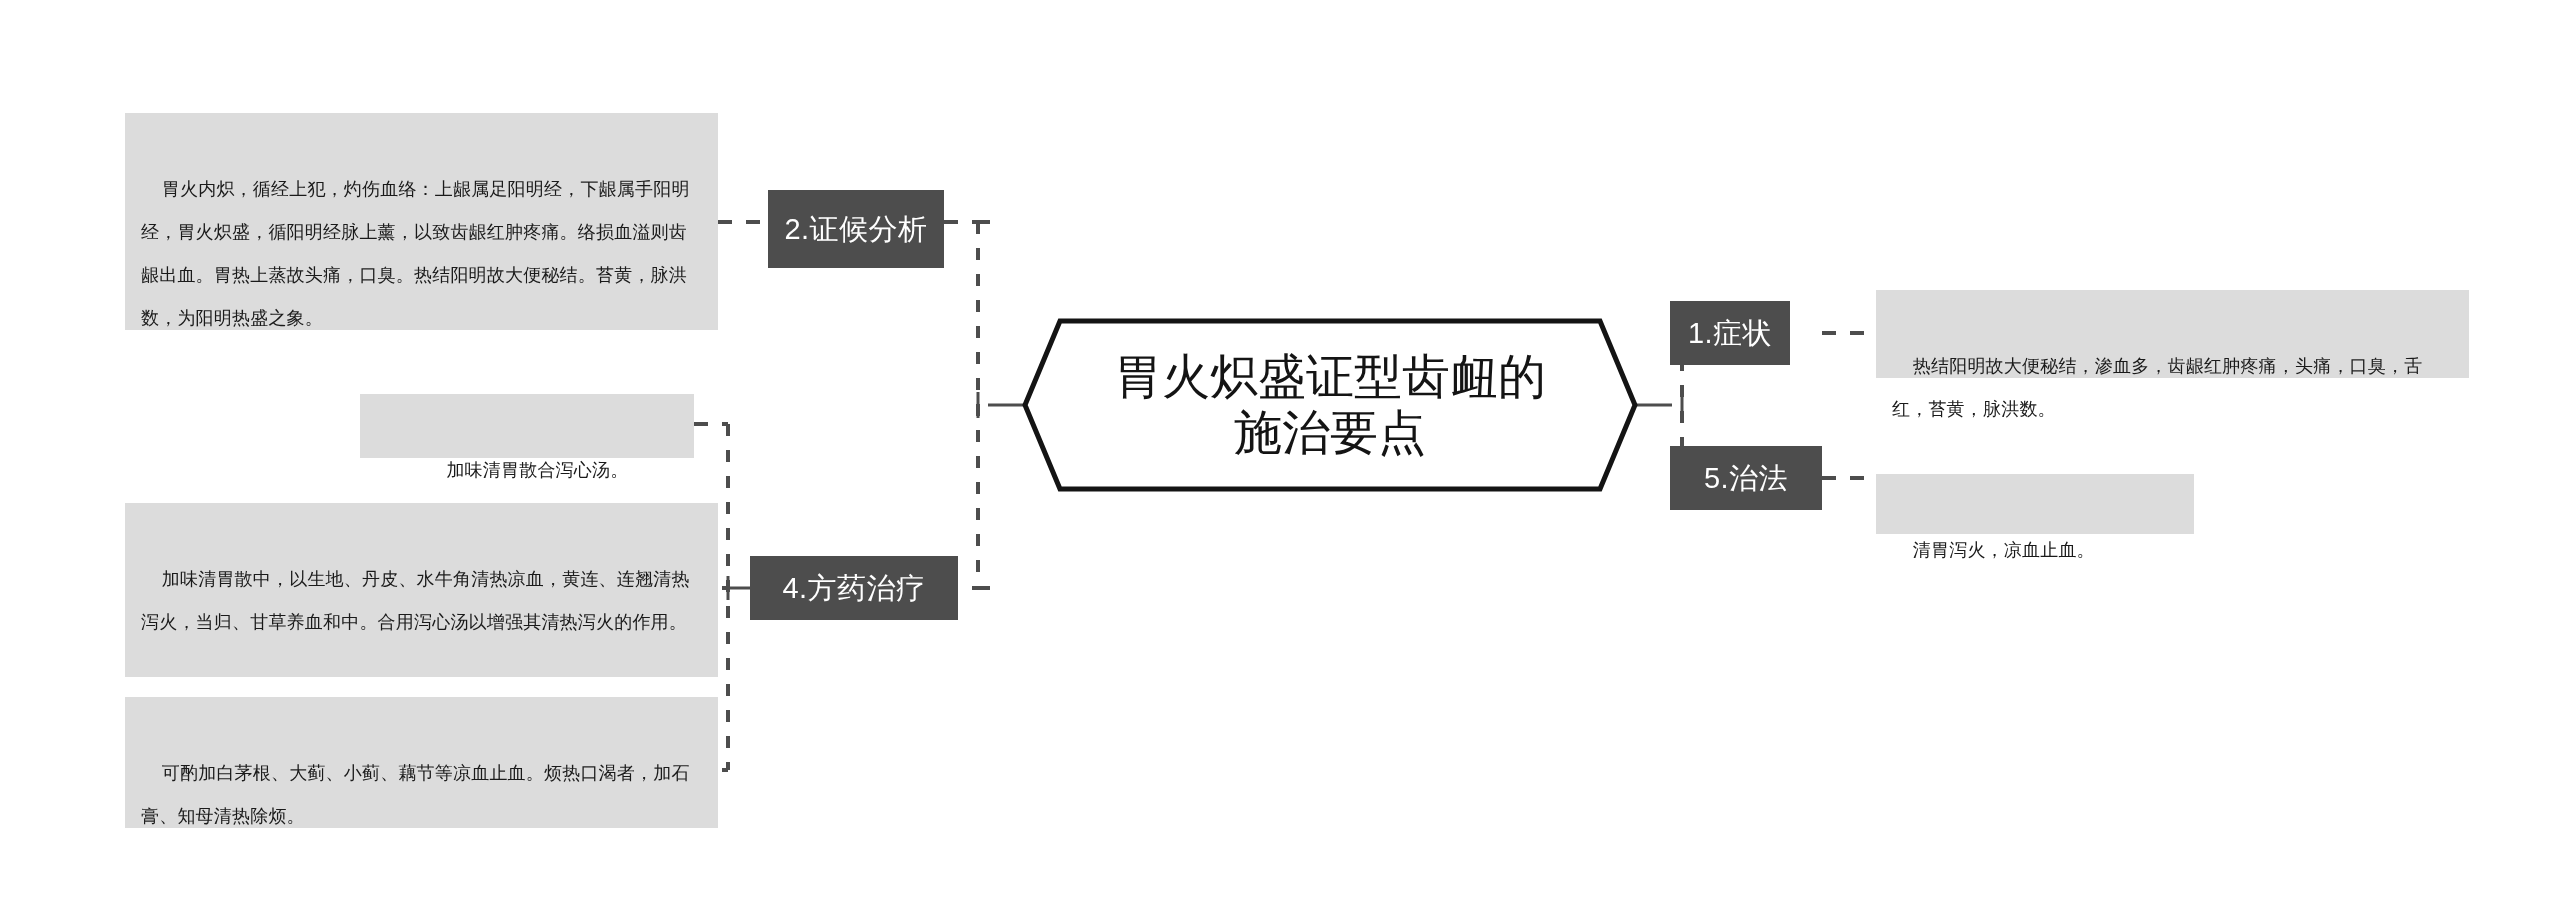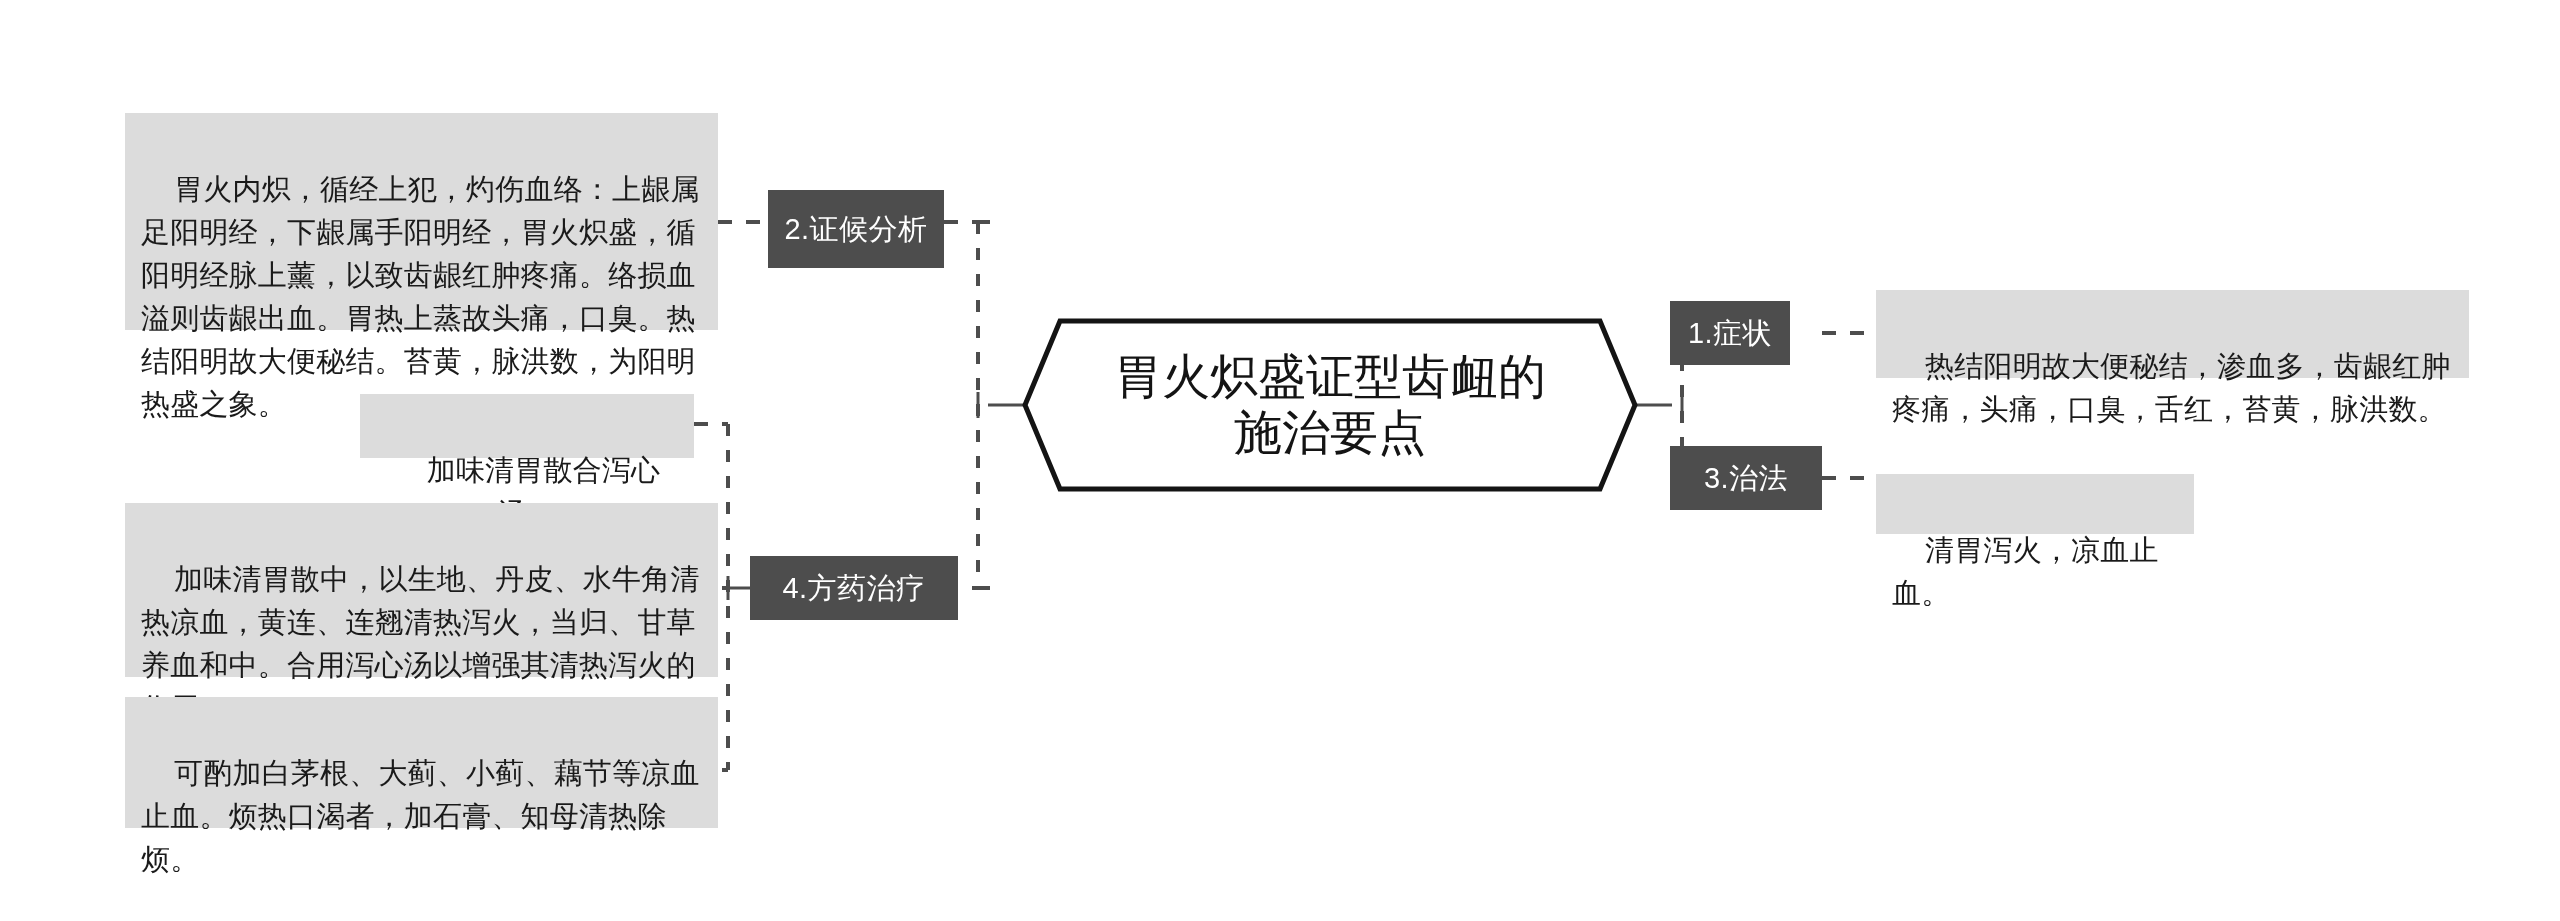--- a/index.html
+++ b/index.html
@@ -23,21 +23,21 @@
     top: 0;
     width: 2560px;
     height: 921px;
     pointer-events: none;
   }
   
   .leaf {
     position: absolute;
     background: #dcdcdc;
     color: #1a1a1a;
-    font-size: 29px;
+    font-size: 18px;
     line-height: 43px;
     box-sizing: border-box;
     padding: 12px 16px;
     letter-spacing: 0.2px;
     white-space: pre-wrap;
   }
   .leaf.centered { text-align: center; }
   
   .branch {
     position: absolute;
@@ -164,19 +164,19 @@
   </div>
 
   <div class="branch" style="left:1670px; top:301px; width:120px; height:64px;">
     <span>1.症状</span>
   </div>
   <div class="leaf" style="left:1876px; top:290px; width:593px; height:88px;">
     <span>热结阳明故大便秘结，渗血多，齿龈红肿疼痛，头痛，口臭，舌红，苔黄，脉洪数。</span>
   </div>
 
   <div class="branch" style="left:1670px; top:446px; width:152px; height:64px;">
-    <span>3.治法</span>
+    <span>5.治法</span>
   </div>
   <div class="leaf" style="left:1876px; top:452px; width:318px; height:60px;margin-top:22px;">
     <span>清胃泻火，凉血止血。</span>
   </div>
 
 </div>
 
 </body></html>

